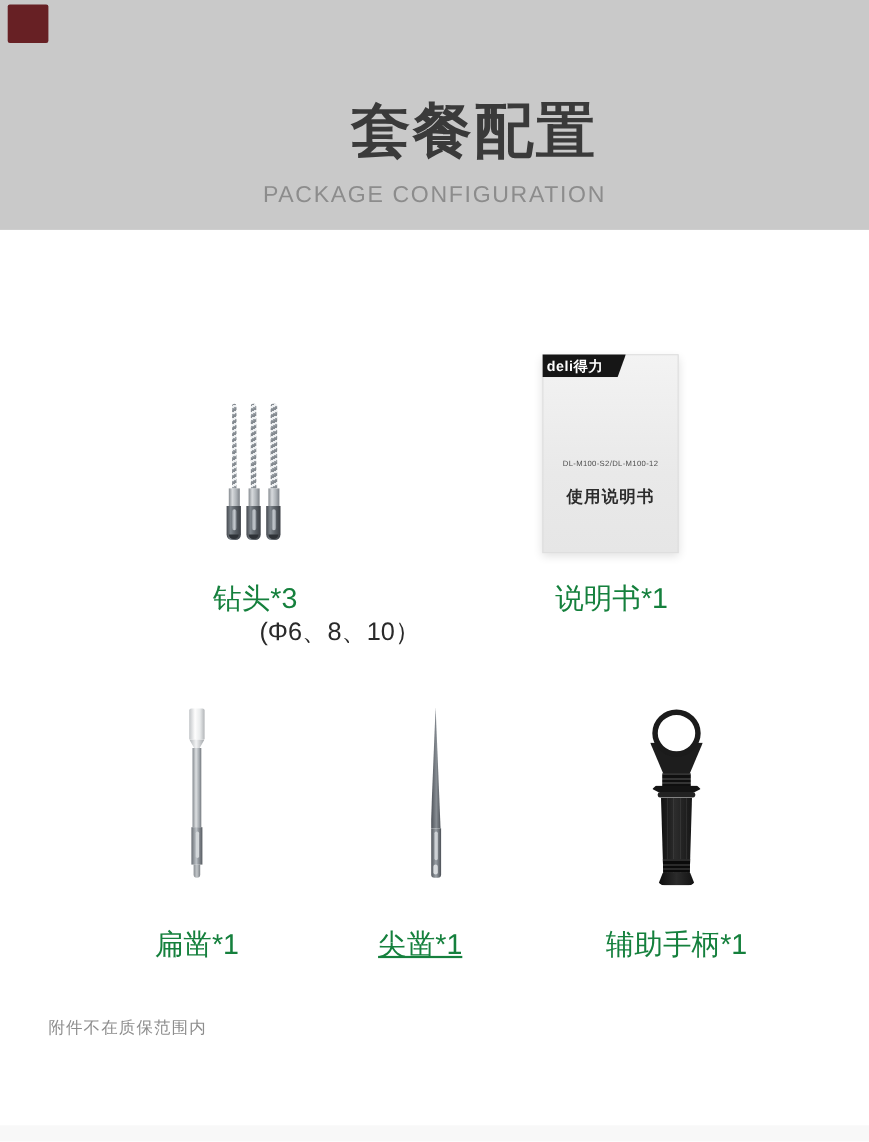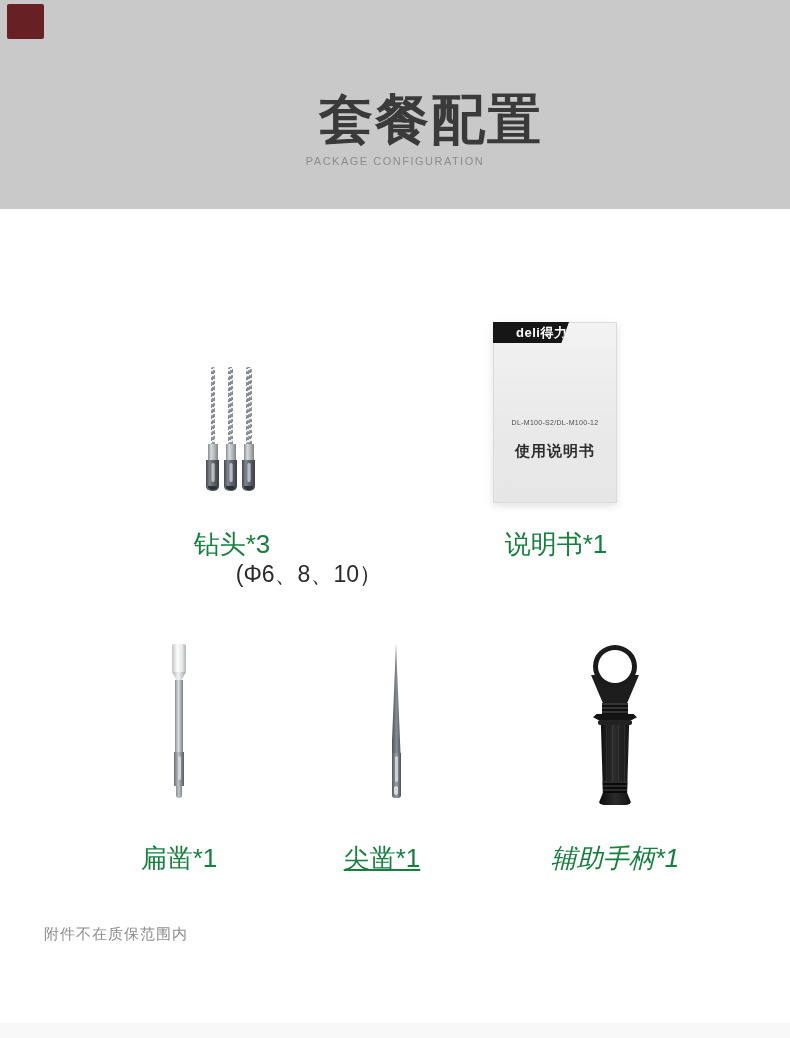--- a/index.html
+++ b/index.html
@@ -10,22 +10,22 @@
     -webkit-font-smoothing:antialiased;
   }
   
   .band{position:absolute;left:0;top:0;width:790px;height:209px;background:#c9c9c9;}
   .red-frag{position:absolute;left:7px;top:4px;width:37px;height:35px;background:#672024;border-radius:2px;}
   .band-title{
     position:absolute;left:0;top:90px;width:790px;text-align:center;
     font-size:54px;font-weight:700;color:#3a3a3a;letter-spacing:2px;line-height:1.1;padding-left:36px;
   }
   .band-sub{
-    position:absolute;left:0;top:155px;width:790px;text-align:center;
-    font-size:11px;font-weight:400;color:#8c8c8c;letter-spacing:1.5px;
+    position:absolute;left:0;top:166px;width:790px;text-align:center;
+    font-size:21px;font-weight:400;color:#8c8c8c;letter-spacing:1.5px;
   }
   
   .plabel{position:absolute;width:300px;text-align:center;font-size:26px;color:#15803d;}
   .plabel-sub{position:absolute;width:300px;text-align:right;font-size:23px;color:#2a2a2a;}
   
   .bits{position:absolute;left:206px;top:367px;display:flex;gap:5px;align-items:flex-start;}
   .bit{position:relative;display:flex;flex-direction:column;align-items:center;width:13px;}
   .bit .flute{
     height:77px;border-radius:2px 2px 0 0;
     background:repeating-linear-gradient(155deg,#858b91 0 2px,#edeff1 2px 4px,#9aa0a6 4px 5px);
@@ -50,21 +50,21 @@
   
   .manual{
     position:absolute;left:493px;top:322px;width:124px;height:181px;
     background:linear-gradient(180deg,#f3f3f3,#e9e9e9 60%,#e6e6e6);
     box-shadow:0 3px 8px rgba(0,0,0,.12), inset 0 0 0 1px #dcdcdc;
   }
   .manual-banner{
     position:absolute;left:0;top:0;width:76px;height:21px;background:#161616;
     clip-path:polygon(0 0,100% 0,90% 100%,0 100%);
     color:#ffffff;font-size:13px;font-weight:700;line-height:21px;
-    padding-left:23px;box-sizing:border-box;letter-spacing:.5px;
+    padding-left:4px;box-sizing:border-box;letter-spacing:.5px;
   }
   .manual-title{
     position:absolute;left:0;top:76px;width:100%;text-align:center;
     font-size:15px;font-weight:700;color:#2c2c2c;letter-spacing:1px;margin-top:44px;
   }
   .manual-model{
     position:absolute;left:0;top:97px;width:100%;text-align:center;
     font-size:7px;color:#4d4d4d;letter-spacing:.3px;
   }
   
@@ -215,19 +215,19 @@
     <div class="ring"></div>
     <div class="nut"></div>
     <div class="flange1"></div>
     <div class="flange2"></div>
     <div class="grip"></div>
     <div class="base"></div>
   </div>
 
   <div class="plabel" style="left:29px;top:841px;">扁凿*1</div>
   <div class="plabel" style="left:232px;top:841px;text-decoration:underline;">尖凿*1</div>
-  <div class="plabel" style="left:465px;top:841px;font-style:italic;">辅助手柄*1</div>
+  <div class="plabel" style="left:465px;top:841px;">辅助手柄*1</div>
 
   <div class="note">附件不在质保范围内</div>
 
   <div class="bottom-strip"></div>
 
 </div>
 
 </body></html>

